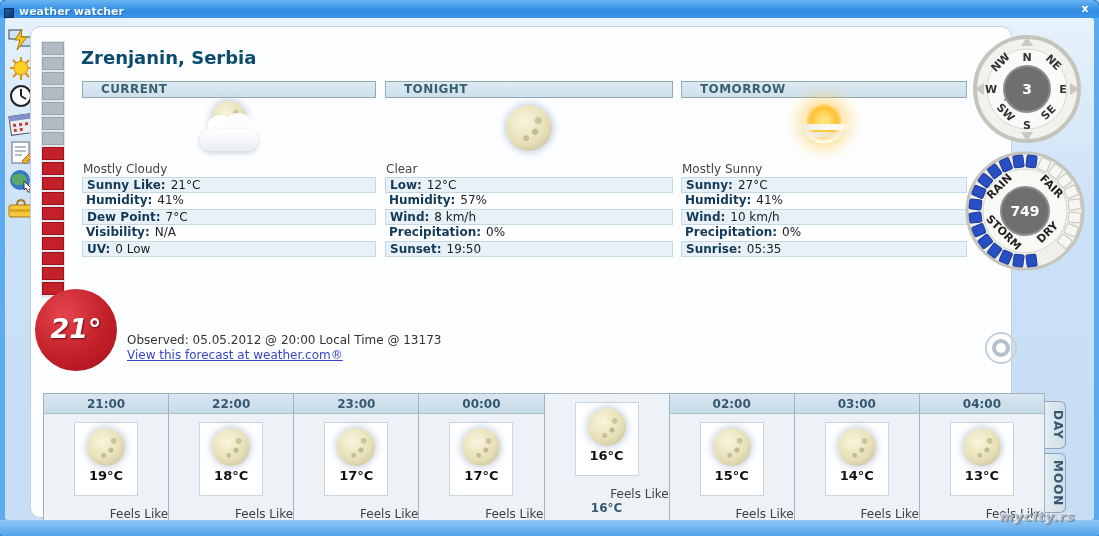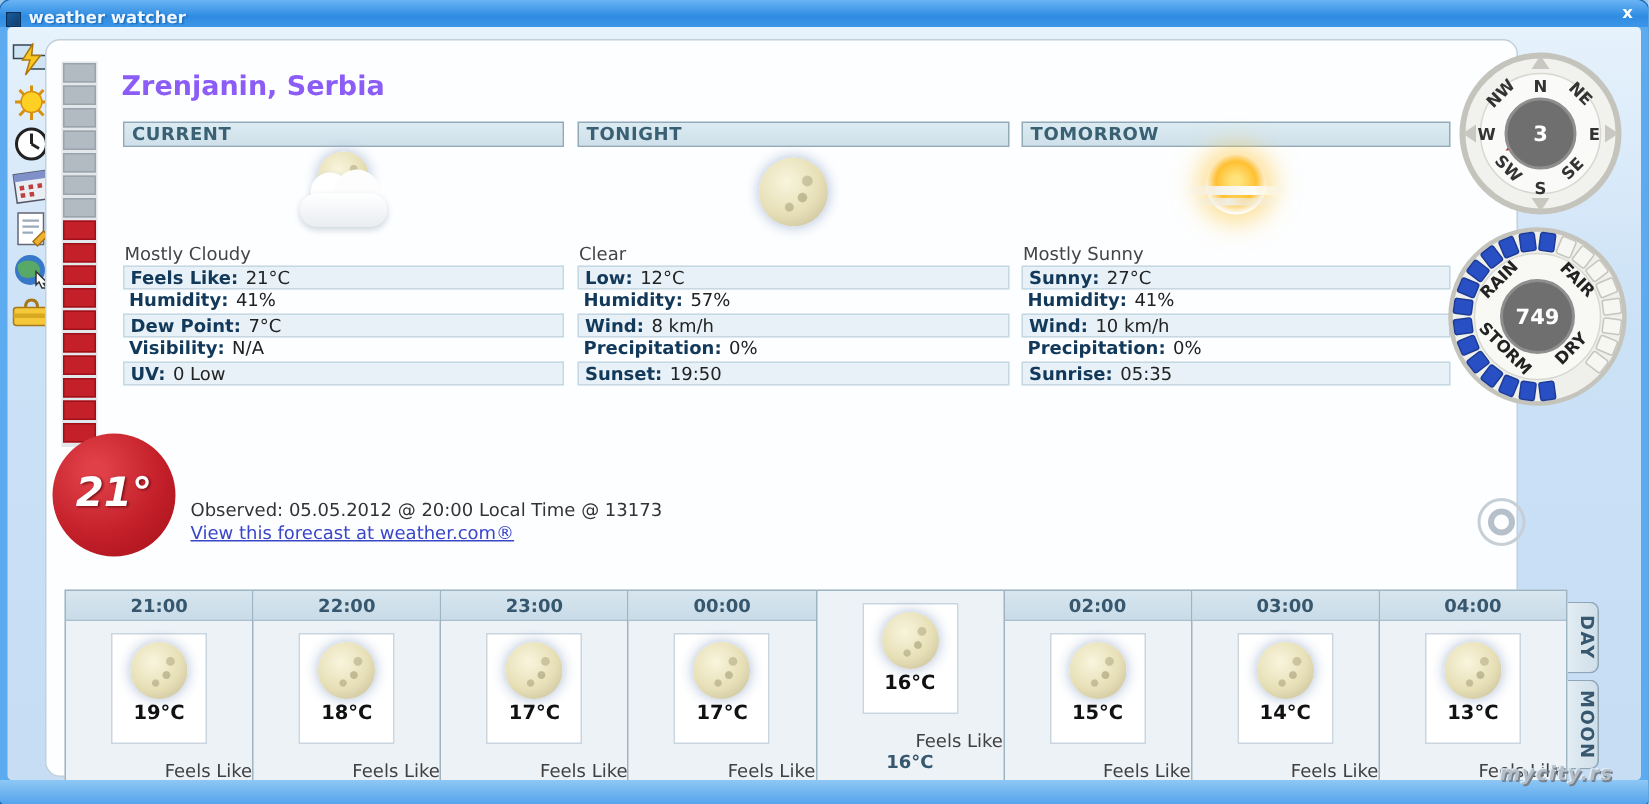--- a/index.html
+++ b/index.html
@@ -20,25 +20,25 @@
   .main-panel { position:absolute; left:25px; top:8px; width:982px; height:492px; background:#fdfeff; border:1px solid #c2d0da; border-radius:10px; }
 
   
   .tm-track { position:absolute; left:10px; top:14px; width:24px; padding:1px 1px; background:#e2e7eb; }
   .tseg { width:22px; height:13px; margin-bottom:2px; }
   .tseg.g { background:#b2bac2; border:1px solid #9aa4ac; }
   .tseg.r { background:#c3202a; border:1px solid #a01018; }
   .tm-bulb { position:absolute; left:4px; top:262px; width:82px; height:82px; background:radial-gradient(circle at 35% 30%, #e04048 8%, #c3202a 55%, #a51019); border-radius:50%; }
   .tm-value { position:absolute; width:82px; text-align:center; top:24px; color:#ffffff; font-size:27px; font-weight:bold; font-style:italic; text-shadow:1px 1px 2px #700a10; }
 
-  .location-title { position:absolute; left:50px; top:20px; font-size:18px; font-weight:bold; color:#8b5cf6; }
+  .location-title { position:absolute; left:50px; top:20px; font-size:18px; font-weight:bold; color:#0c4a6e; }
 
   
   .wsection { position:absolute; top:54px; height:178px; }
-  .phead { position:absolute; top:0; left:0; right:0; height:17px; background:linear-gradient(180deg,#dcebf2,#cfe0ea); border:1px solid #92aab8; color:#3a6074; font-size:12px; font-weight:bold; line-height:15px; padding-left:5px; letter-spacing:.4px; }
+  .phead { position:absolute; top:0; left:0; right:0; height:17px; background:linear-gradient(180deg,#dcebf2,#cfe0ea); border:1px solid #92aab8; color:#3a6074; font-size:12px; font-weight:bold; line-height:15px; padding-left:18px; letter-spacing:.4px; }
   .picon-zone { position:absolute; top:20px; left:0; right:0; height:60px; }
   .pcond { position:absolute; top:81px; left:1px; font-size:12px; color:#444; }
   .prows { position:absolute; top:96px; left:0; right:0; }
   .prow { height:16px; line-height:14px; font-size:12px; color:#222; padding-left:4px; }
   .prow.shaded { background:#e7f1f7; border:1px solid #c6d8e2; }
   .prow b { color:#12395a; margin-right:5px; }
 
   
   .art-moon { border-radius:50%;
     background:
@@ -194,21 +194,21 @@
         <div class="picon-zone">
           <div class="mc-wrap">
             <div class="mc-moon art-moon"></div>
             <div class="mc-cloud-a"></div>
             <div class="mc-cloud-b"></div>
             <div class="mc-cloud-base"></div>
           </div>
         </div>
         <div class="pcond">Mostly Cloudy</div>
         <div class="prows">
-          <div class="prow shaded"><b>Feels Like:</b><span>21°C</span></div>
+          <div class="prow shaded"><b>Sunny Like:</b><span>21°C</span></div>
           <div class="prow"><b>Humidity:</b><span>41%</span></div>
           <div class="prow shaded"><b>Dew Point:</b><span>7°C</span></div>
           <div class="prow"><b>Visibility:</b><span>N/A</span></div>
           <div class="prow shaded"><b>UV:</b><span>0 Low</span></div>
         </div>
       </section>
 
       <section class="wsection" style="left:354px;width:288px;">
         <div class="phead">TONIGHT</div>
         <div class="picon-zone">

